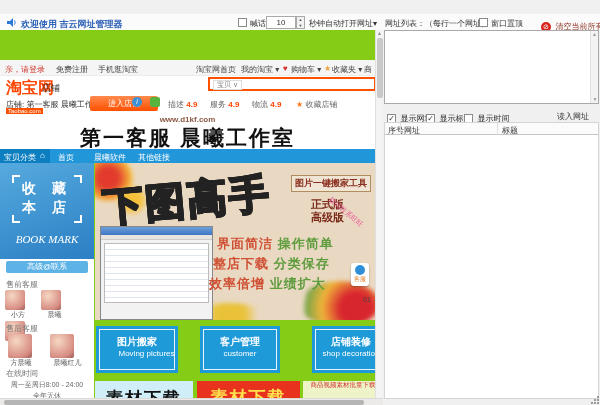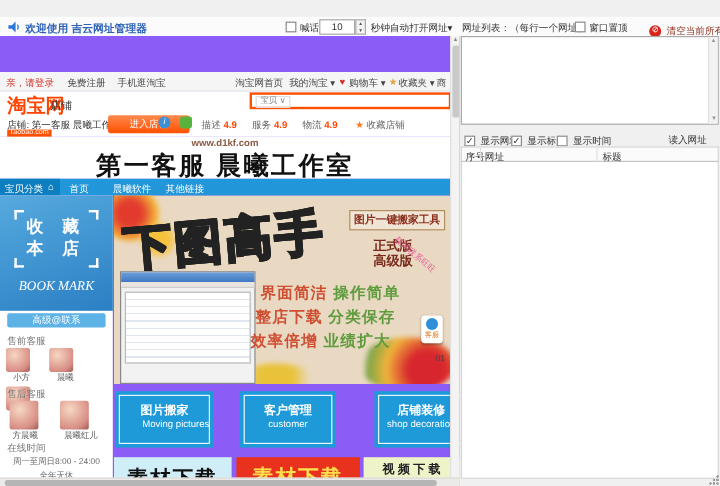--- a/index.html
+++ b/index.html
@@ -89,21 +89,21 @@
     <div class="abs t" style="left:385px;top:4px;font-size:8px;color:#333;">网址列表：（每行一个网址）</div>
     <div class="abs cb" style="left:479px;top:4px;"></div>
     <div class="abs t" style="left:491px;top:4px;font-size:8px;color:#333;">窗口置顶</div>
 
     <div class="abs t" style="left:541px;top:3px;">
       <span style="display:inline-block;width:10px;height:10px;border-radius:50%;background:#d9261c;color:#fff;font-size:7px;line-height:10px;text-align:center;vertical-align:middle;">⊘</span>
       <span style="font-size:8px;color:#8b2f1e;vertical-align:middle;">清空当前所有网址</span>
     </div>
   </div>
 
-  <div class="abs" style="left:0;top:30px;width:395px;height:375px;background:#8b5cf6;text-decoration:underline;">
+  <div class="abs" style="left:0;top:30px;width:395px;height:375px;background:#84cc16;text-decoration:underline;">
 
     <div class="abs sitebar">
       <span style="left:5px;color:#d0342c;">亲，请登录</span>
       <span style="left:56px;">免费注册</span>
       <span style="left:98px;">手机逛淘宝</span>
       <span style="left:196px;">淘宝网首页</span>
       <span style="left:241px;">我的淘宝 ▾</span>
       <span style="left:283px;color:#d0342c;">♥</span>
       <span style="left:291px;">购物车 ▾</span>
       <span style="left:324px;color:#e8a33d;">★</span>
@@ -263,21 +263,20 @@
     <div class="bannerrow">
       <div class="abs" style="left:95px;top:351px;width:98px;height:47px;background:#cfeef8;text-align:center;">
         <div class="t" style="margin-top:6px;font-size:17px;font-weight:bold;color:#111;letter-spacing:2px;">素材下载</div>
 
       </div>
       <div class="abs" style="left:197px;top:351px;width:103px;height:47px;background:#e8321e;text-align:center;">
         <div class="t" style="margin-top:5px;font-size:17px;font-weight:bold;color:#ffe14d;letter-spacing:2px;">素材下载</div>
 
       </div>
       <div class="abs" style="left:303px;top:351px;width:80px;height:47px;background:#eef3c8;text-align:center;">
-        <div class="t" style="margin-top:3px;font-size:10px;font-weight:bold;color:#222;">视 频 下 载</div>
         <div class="t" style="font-size:6.5px;color:#d0342c;">商品视频素材批量下载</div>
 
       </div>
     </div>
 
     <div class="abs scrolltrack" style="left:375px;top:0;width:8px;height:368px;">
       <div style="font-size:5px;color:#888;text-align:center;line-height:7px;">▲</div>
       <div style="margin:1px auto 0;width:6px;height:60px;background:#c9c9c9;border-radius:2px;"></div>
     </div>
     <div class="abs" style="left:0;top:368px;width:383px;height:7px;background:#eceae8;border-top:1px solid #dcdad8;">

